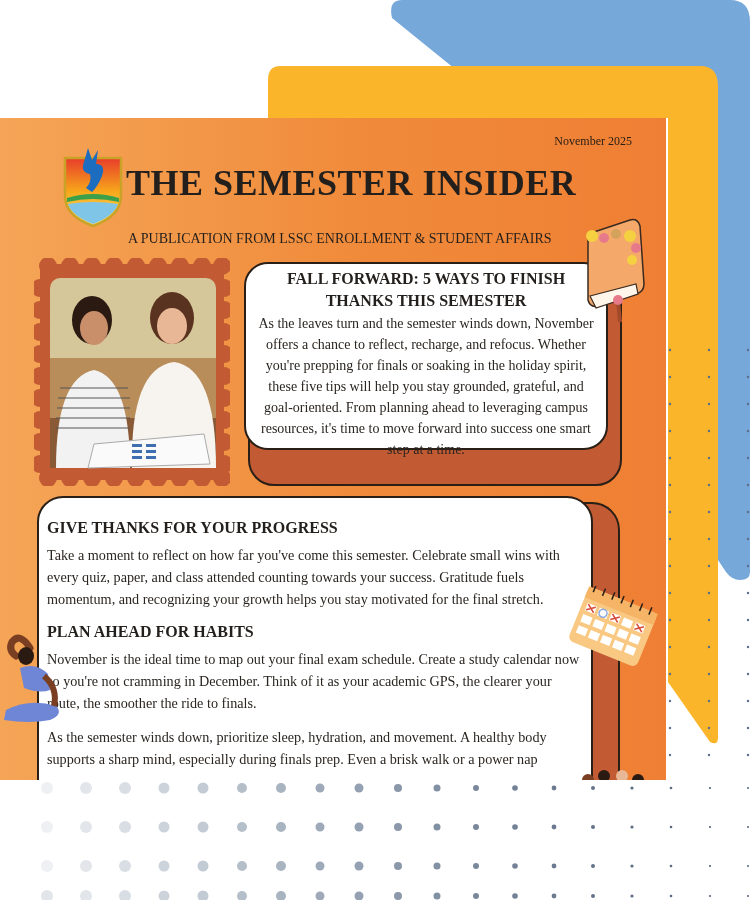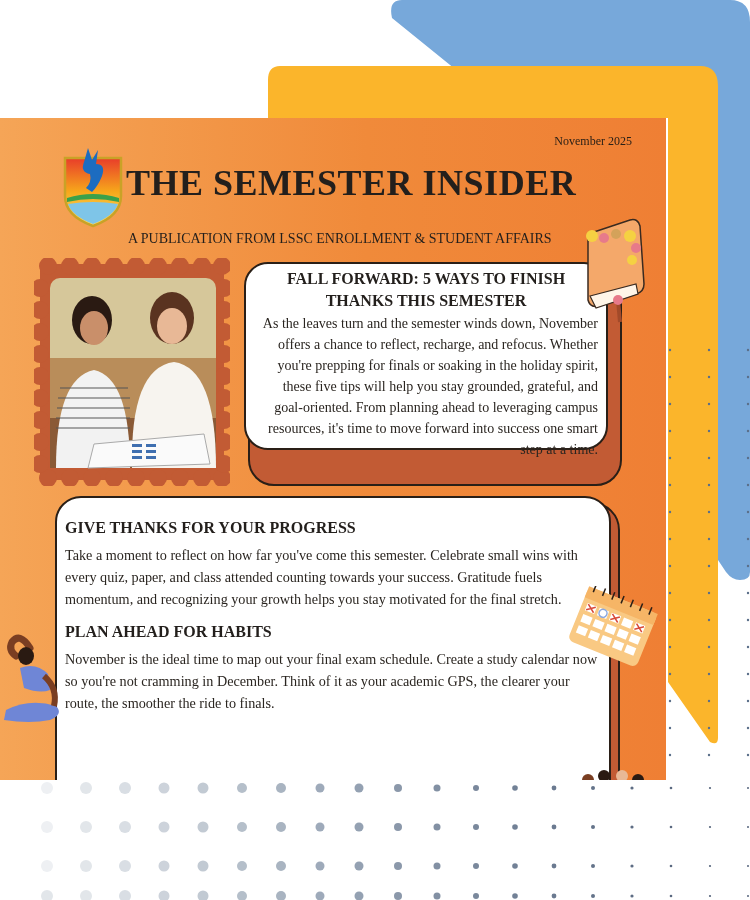--- a/index.html
+++ b/index.html
@@ -9,24 +9,24 @@
   .dots-right{position:absolute;left:668px;top:340px;width:82px;height:440px;}
   .doc{position:absolute;left:0;top:118px;width:666px;height:662px;background:linear-gradient(90deg,#f5a557 0%,#f08a3a 55%,#ef7f34 100%);overflow:hidden;}
   .date{position:absolute;right:34px;top:16px;font-size:12px;color:#2a2017;}
   .logo{position:absolute;left:62px;top:28px;width:62px;height:82px;}
   .title{position:absolute;left:126px;top:44px;font-size:36px;font-weight:bold;color:#231f1c;letter-spacing:0.5px;white-space:nowrap;}
   .subtitle{position:absolute;left:128px;top:101px;font-size:14px;color:#231f1c;white-space:nowrap;margin-top:12px;}
   .photo-frame{position:absolute;left:34px;top:140px;width:196px;height:228px;}
   .intro-shadow{position:absolute;left:248px;top:150px;width:370px;height:214px;border:2px solid #2a1f17;border-radius:26px;background:#c25b34;}
   .intro{position:absolute;left:244px;top:144px;width:364px;height:188px;background:#fff;border:2px solid #2a1f17;border-radius:24px;text-align:center;box-sizing:border-box;padding:4px 8px;}
   .intro h2{margin:0;font-size:16px;line-height:22px;font-weight:bold;color:#231f1c;}
-  .intro p{margin:1px 0 0;font-size:14px;line-height:21px;color:#2a2520;text-align:right;}
+  .intro p{margin:1px 0 0;font-size:14px;line-height:21px;color:#2a2520;}
   .book{position:absolute;left:578px;top:96px;width:70px;height:110px;}
   .body-shadow{position:absolute;left:60px;top:384px;width:556px;height:320px;border:2px solid #2a1f17;border-radius:28px 28px 0 0;background:#c25b34;}
-  .body-box{position:absolute;left:55px;top:378px;width:556px;height:320px;background:#fff;border:2px solid #2a1f17;border-radius:26px 26px 0 0;box-sizing:border-box;padding:20px 8px 0 8px;}
+  .body-box{position:absolute;left:37px;top:378px;width:556px;height:320px;background:#fff;border:2px solid #2a1f17;border-radius:26px 26px 0 0;box-sizing:border-box;padding:20px 8px 0 8px;}
   .sec h3{margin:0;font-size:16px;line-height:20px;font-weight:bold;color:#231f1c;}
   .sec p{margin:6px 0 12px;font-size:14.2px;line-height:22px;color:#2a2520;}
   .calendar{position:absolute;left:568px;top:468px;width:90px;height:80px;}
   .yoga{position:absolute;left:0;top:510px;width:70px;height:100px;}
   .people{position:absolute;left:578px;top:648px;width:70px;height:20px;}
   .dots-bottom{position:absolute;left:0;top:780px;width:750px;height:120px;}
 </style>
 </head>
 <body>
 
@@ -200,20 +200,21 @@
   <div class="body-box">
     <div class="sec">
       <h3>GIVE THANKS FOR YOUR PROGRESS</h3>
       <p>Take a moment to reflect on how far you've come this semester. Celebrate small wins with every quiz, paper, and class attended counting towards your success. Gratitude fuels momentum, and recognizing your growth helps you stay motivated for the final stretch.</p>
     </div>
     <div class="sec">
       <h3>PLAN AHEAD FOR HABITS</h3>
       <p>November is the ideal time to map out your final exam schedule. Create a study calendar now so you're not cramming in December. Think of it as your academic GPS, the clearer your route, the smoother the ride to finals.</p>
     </div>
     <div class="sec">
+      <p>As the semester winds down, prioritize sleep, hydration, and movement. A healthy body supports a sharp mind, especially during finals prep. Even a brisk walk or a power nap</p>
     </div>
   </div>
 
   <svg class="calendar" viewBox="0 0 90 80">
     <g transform="rotate(22 45 40)">
       <rect x="8" y="12" width="74" height="58" rx="6" fill="#f9c983"></rect>
       <rect x="8" y="12" width="74" height="12" fill="#f6b566"></rect>
       <g stroke="#2a1f17" stroke-width="1.5">
           <line x1="14" y1="8" x2="14" y2="16"></line>
           <line x1="24" y1="8" x2="24" y2="16"></line>

